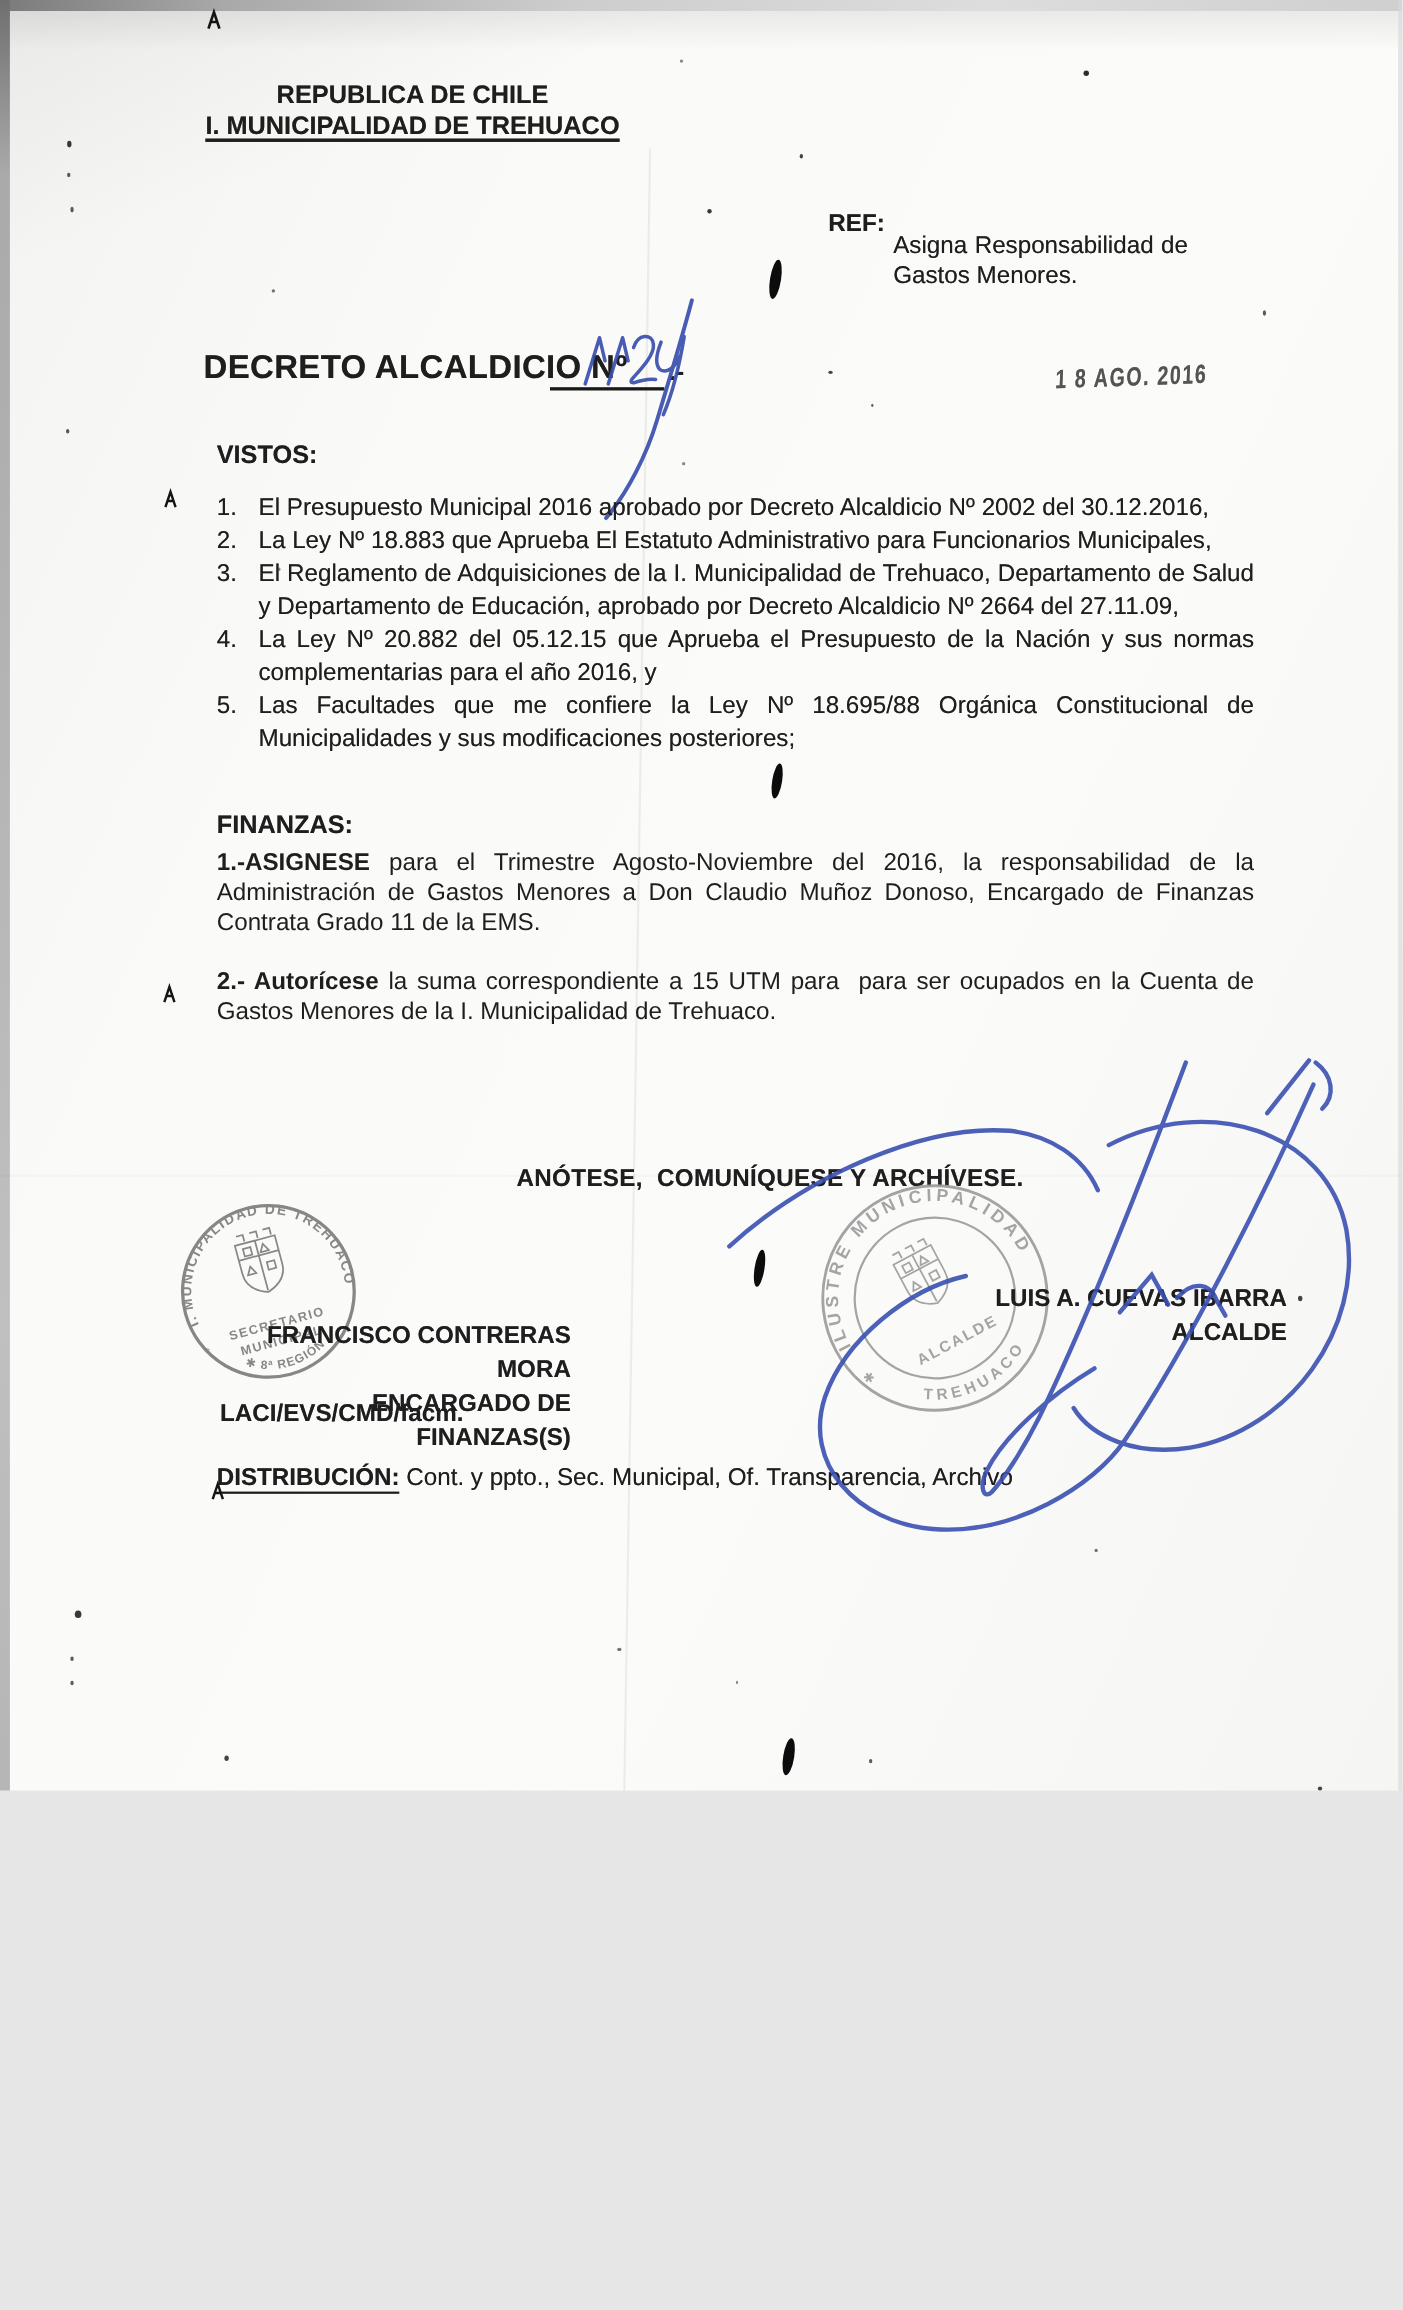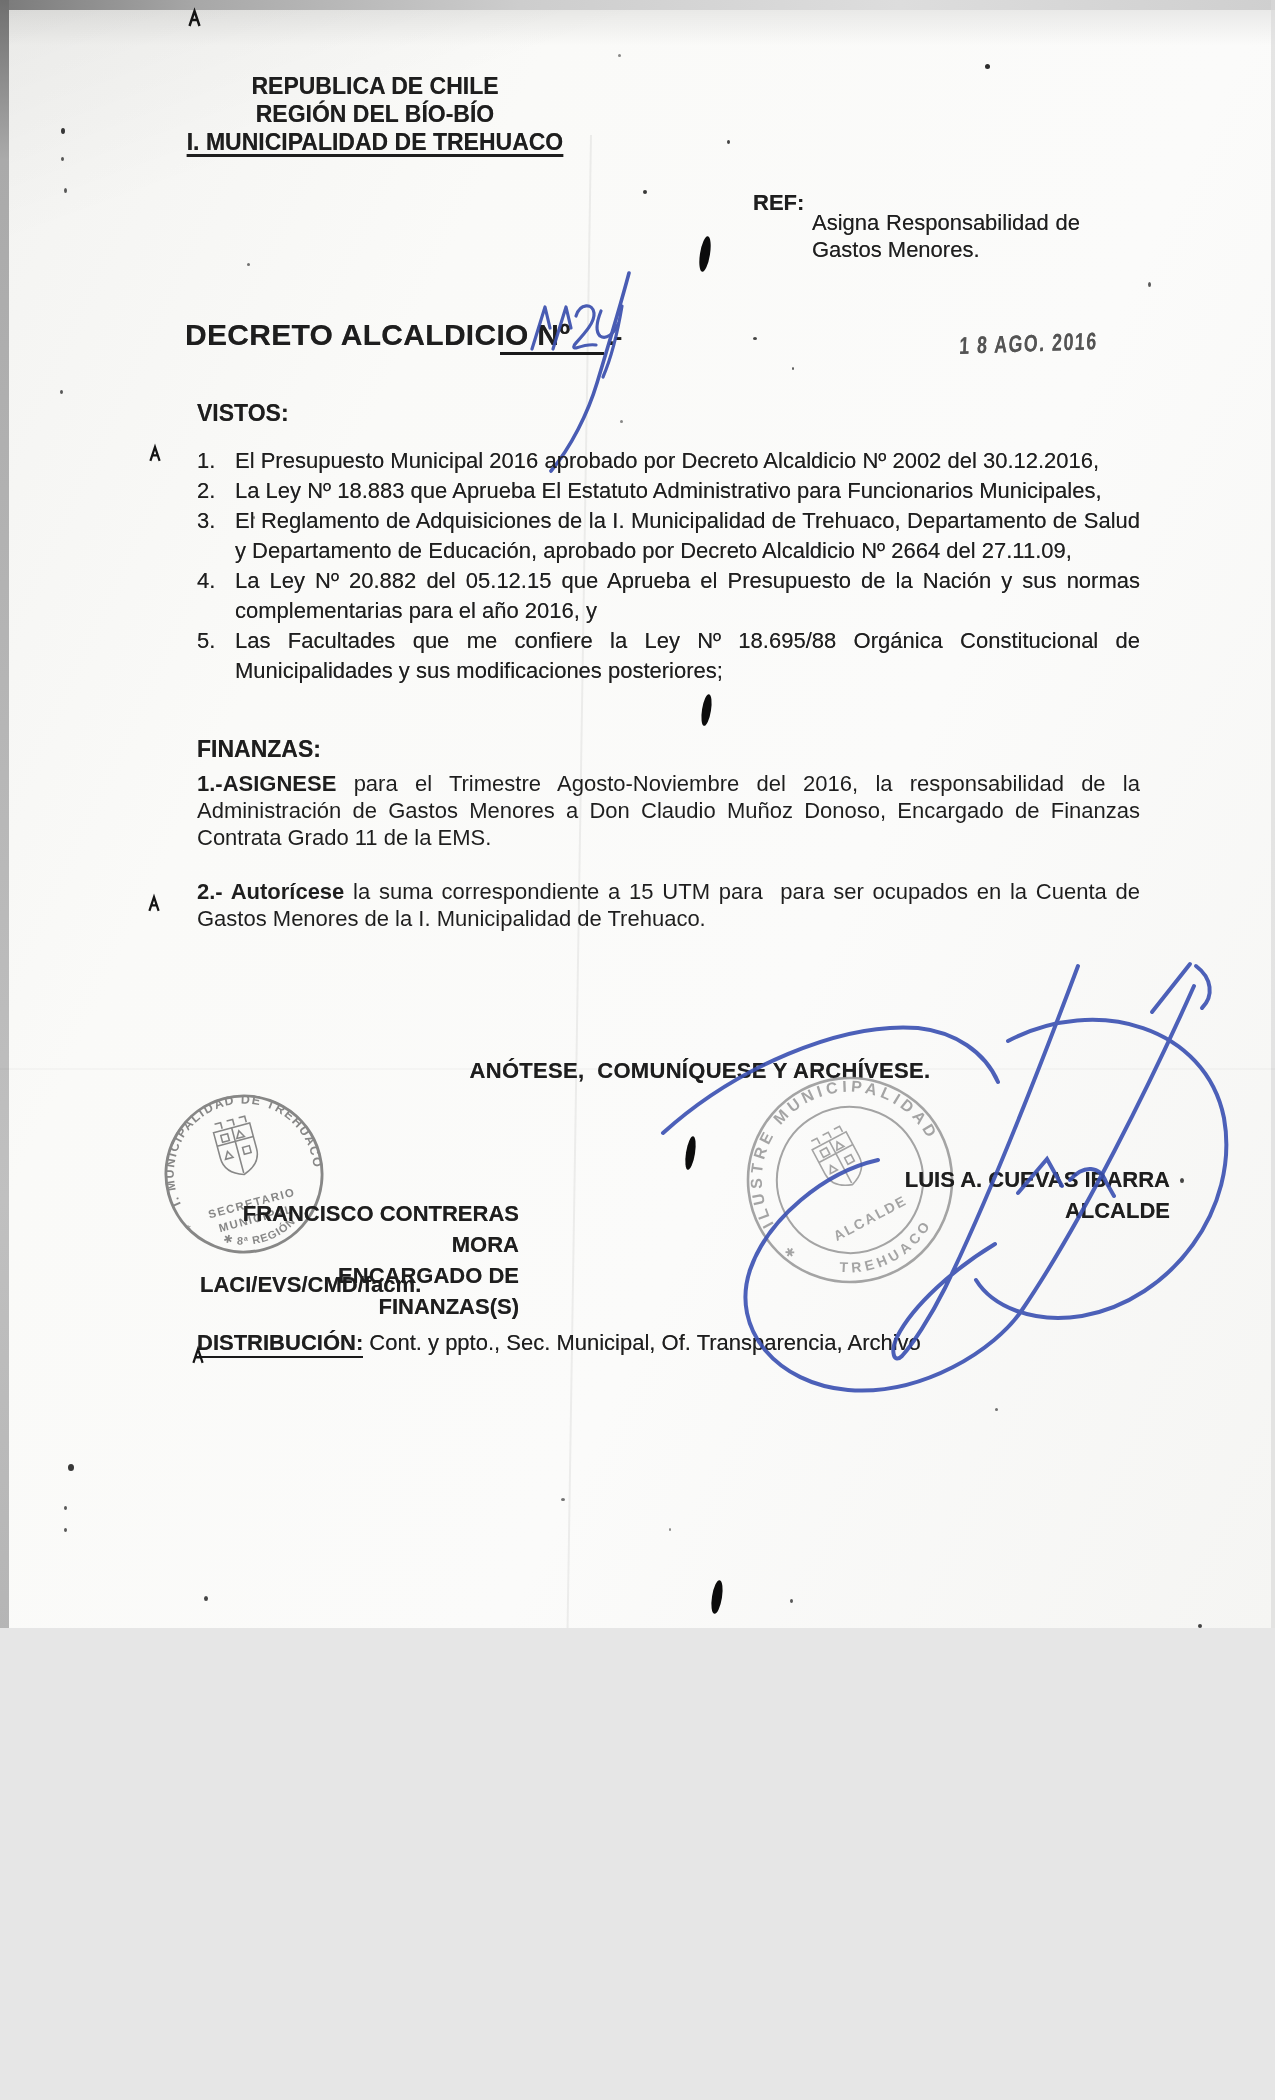--- a/index.html
+++ b/index.html
@@ -62,21 +62,20 @@
 
   <div class="edge-top"></div>
   <div class="edge-top-fade"></div>
   <div class="edge-left"></div>
   <div class="edge-right"></div>
   <div class="crease-v"></div>
   <div class="crease-h"></div>
 
   <div class="t hdr">
     <div>REPUBLICA DE CHILE</div>
-    <div>REGIÓN DEL BÍO-BÍO</div>
     <div class="u">I. MUNICIPALIDAD DE TREHUACO</div>
   </div>
 
   <div class="t b ref-label">REF:</div>
   <div class="t ref-text">Asigna Responsabilidad de Gastos Menores.</div>
 
   <div class="t b decree-line">DECRETO ALCALDICIO Nº</div>
   <div class="decree-underline"></div>
   <div class="t b decree-suffix">.-</div>
   <span class="sr">1124</span>

